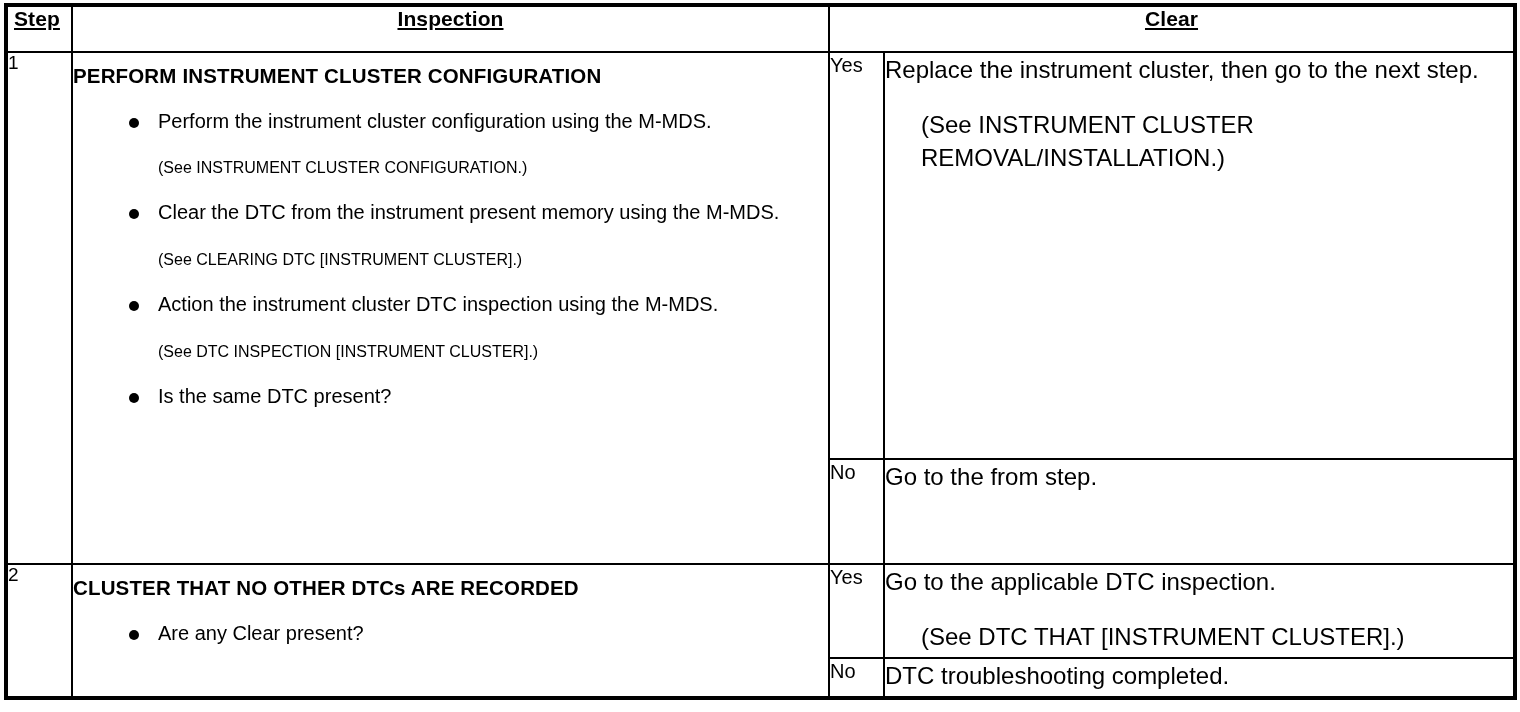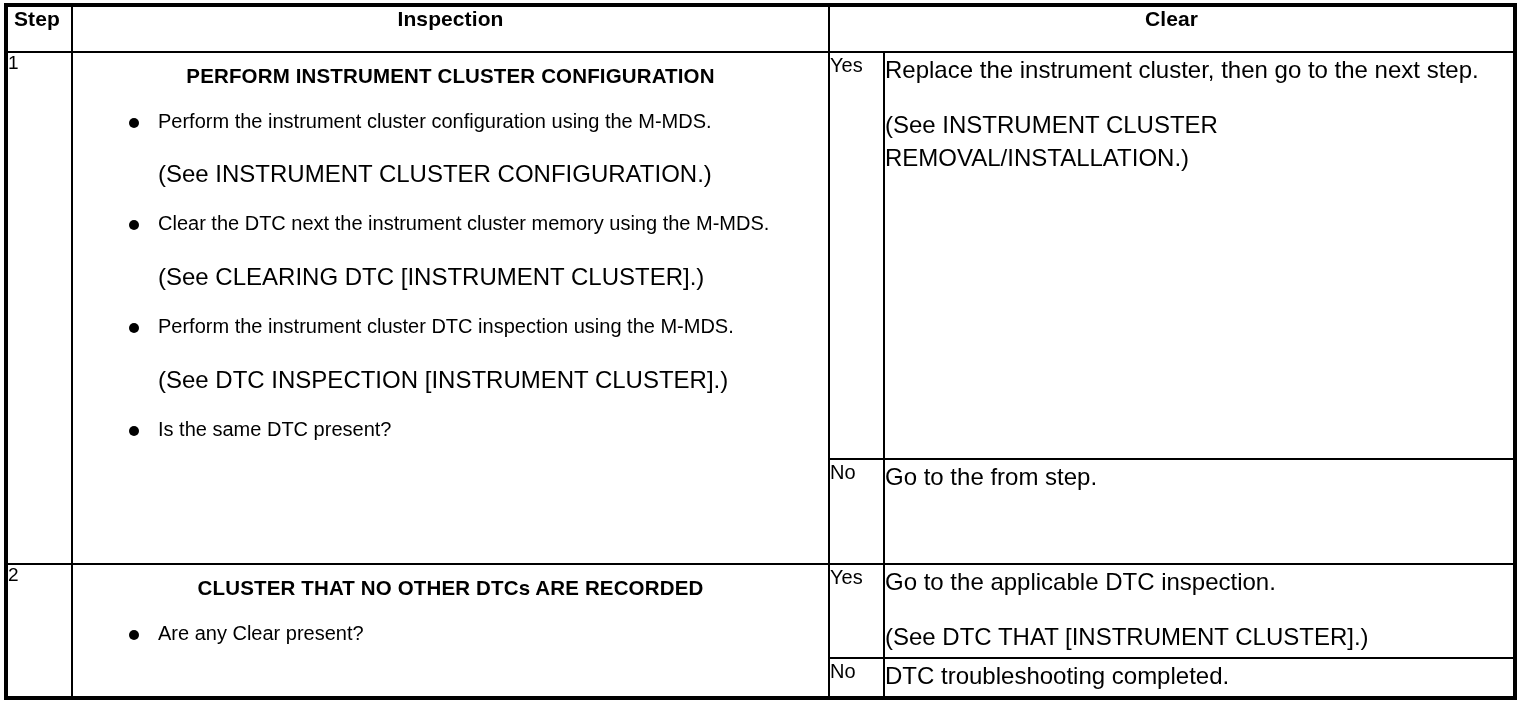--- a/index.html
+++ b/index.html
@@ -43,39 +43,39 @@
   col.c-act    { width: 631px; }
 
   
   .hdr td {
     height: 44px;
     text-align: center;
     vertical-align: middle;
     font-size: 21px;
     font-weight: bold;
     letter-spacing: .1px;
+    text-decoration: underline;
   }
   .hdr .h-step { text-align: left; padding-left: 6px; }
 
   
   .stepnum {
     font-size: 19px;
     padding: 6px 0 0 6px;
     line-height: 1.1;
   }
 
   
   .insp {
     padding: 0;
     position: relative;
   }
   .insp-title {
     font-size: 20.5px;
     font-weight: bold;
-    text-align: center;
     padding: 11px 0 0 0;
     letter-spacing: .15px;
     line-height: 1.15;
   }
   ul.blist {
     list-style: none;
     margin: 0;
     padding: 0;
   }
   ul.blist > li {
@@ -90,40 +90,40 @@
     position: absolute;
     left: 56px;
     top: 10px;
     width: 10px;
     height: 10px;
     border-radius: 50%;
     background: #000;
   }
   .seeref {
     margin-top: 22px;
-    font-size: 24px;
+    font-size: 16px;
     line-height: 1.38;
   }
 
   
   .yn {
     font-size: 20px;
     padding: 8px 0 0 5px;
     line-height: 1.2;
     white-space: nowrap;
   }
 
   
   .act {
     font-size: 24px;
     padding: 8px 12px 6px 8px;
     line-height: 1.38;
   }
   .act p { margin: 0; }
-  .act p.gap { margin-top: 22px; }
+  .act p.gap { margin-top: 22px; padding-left: 36px; }
 
   
   .r1-yes .act, .r1-yes .yn { height: 400px; }
   .r1-no  .act, .r1-no  .yn { height: 102px; }
   .r2-yes .act, .r2-yes .yn { height: 91px; }
   .r2-no  .act, .r2-no  .yn { height: 36px; }
   .row1 .stepnum, .row1 .insp { height: 510px; }
   .row2 .stepnum, .row2 .insp { height: 131px; }
 </style>
 </head>
@@ -150,25 +150,25 @@
         <td class="stepnum" rowspan="2">1</td>
 
         <td class="insp" rowspan="2">
           <div class="insp-title">PERFORM INSTRUMENT CLUSTER CONFIGURATION</div>
           <ul class="blist">
             <li>
               <span>Perform the instrument cluster configuration using the M-MDS.</span>
               <div class="seeref">(See INSTRUMENT CLUSTER CONFIGURATION.)</div>
             </li>
             <li>
-              <span>Clear the DTC next the instrument cluster memory using the M-MDS.</span>
+              <span>Clear the DTC from the instrument present memory using the M-MDS.</span>
               <div class="seeref">(See CLEARING DTC [INSTRUMENT CLUSTER].)</div>
             </li>
             <li>
-              <span>Perform the instrument cluster DTC inspection using the M-MDS.</span>
+              <span>Action the instrument cluster DTC inspection using the M-MDS.</span>
               <div class="seeref">(See DTC INSPECTION [INSTRUMENT CLUSTER].)</div>
             </li>
             <li>
               <span>Is the same DTC present?</span>
             </li>
           </ul>
         </td>
 
         <td class="yn">Yes</td>
         <td class="act">

